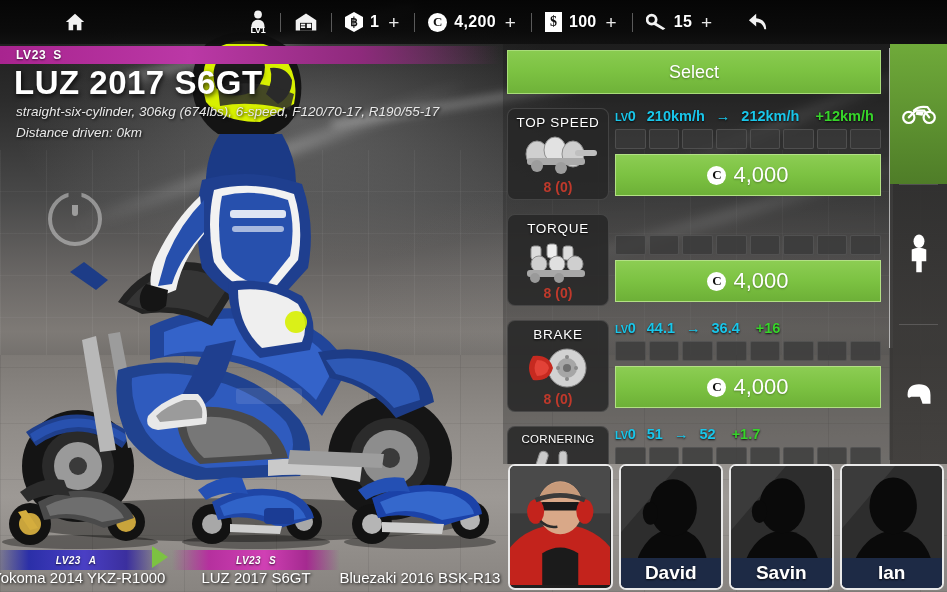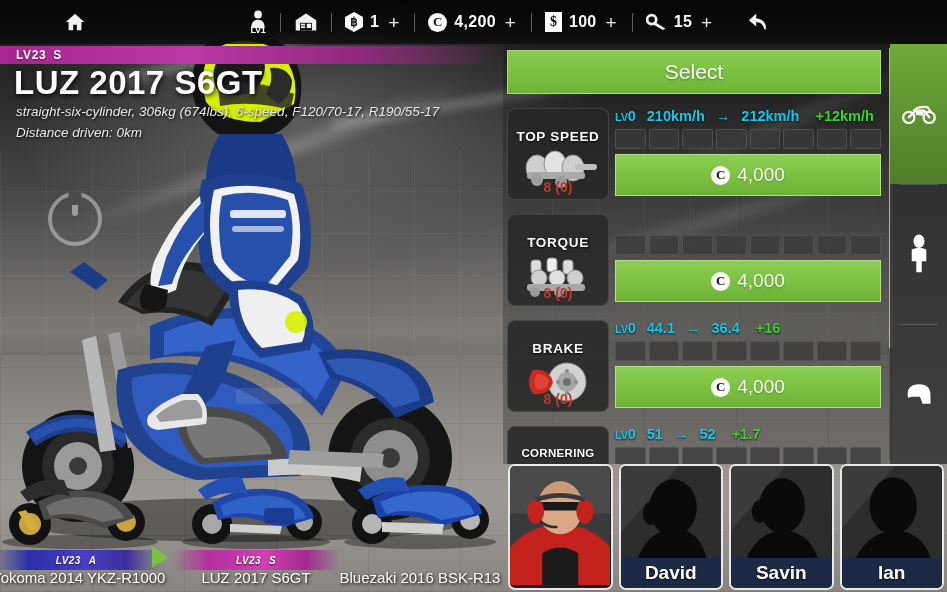--- a/index.html
+++ b/index.html
@@ -184,36 +184,36 @@
     position: absolute; right: 57px; top: 44px; width: 387px; height: 420px;
     background: rgba(22,22,22,0.30);
     z-index: 35;
     overflow: hidden;
   }
   .select-btn {
     position: absolute; left: 4px; top: 6px; width: 374px; height: 44px;
     background: linear-gradient(180deg, #89cb50 0%, #7cc242 48%, #6fb239 100%);
     border: 1px solid #a9dc7a;
     display: flex; align-items: center; justify-content: center;
-    color: #fff; font-size: 21px;
+    color: #fff; font-size: 18px;
     text-shadow: 0 1px 2px rgba(0,0,0,.35);
     cursor: pointer;
   }
 
   .upg-row { position: absolute; left: 4px; width: 374px; height: 100px; }
   .upg-icon-box {
     position: absolute; left: 0; top: 6px; width: 102px; height: 92px;
     background: rgba(38,38,38,0.86);
     border-radius: 8px;
     border: 1px solid rgba(120,120,120,0.35);
     display: flex; flex-direction: column; align-items: center;
   }
   .upg-title {
-    color: #fff; font-size: 13.5px; font-weight: bold; letter-spacing: .7px;
-    margin-top: 20px; text-shadow: 0 1px 2px #000; white-space: nowrap;
+    color: #fff; font-size: 13.5px; font-weight: normal; letter-spacing: .7px;
+    margin-top: 6px; text-shadow: 0 1px 2px #000; white-space: nowrap;
   }
   .upg-title.small { font-size: 11.5px; letter-spacing: .3px; }
   .upg-art { position: relative; width: 86px; height: 46px; margin-top: 2px; }
   .upg-count {
     color: #c0392b; font-size: 14px; font-weight: bold;
     position: absolute; bottom: 4px; width: 100%; text-align: center;
   }
   .upg-stats {
     position: absolute; left: 108px; top: 6px; width: 266px;
     font-size: 14.5px; font-weight: bold;
@@ -236,21 +236,21 @@
     border: 1px solid rgba(95,95,95,0.6);
     border-radius: 2px;
   }
   .buy-btn {
     position: absolute; left: 108px; top: 52px; width: 266px; height: 42px;
     background: linear-gradient(180deg, #8ccd53 0%, #7cc242 50%, #6db037 100%);
     border: 1px solid #b3e085;
     display: flex; align-items: center; justify-content: center; gap: 7px;
     cursor: pointer;
   }
-  .buy-price { color: #fff; font-size: 19px; text-shadow: 0 1px 2px rgba(0,0,0,.3); }
+  .buy-price { color: #fff; font-size: 22px; text-shadow: 0 1px 2px rgba(0,0,0,.3); }
 
   
   .panel-scroll {
     position: absolute; right: 54px; top: 48px; width: 4px; height: 412px;
     background: rgba(70,70,70,0.5); z-index: 36;
   }
   .panel-scroll .thumb {
     position: absolute; left: 0; top: 0; width: 4px; height: 300px;
     background: rgba(215,215,215,0.75);
   }

